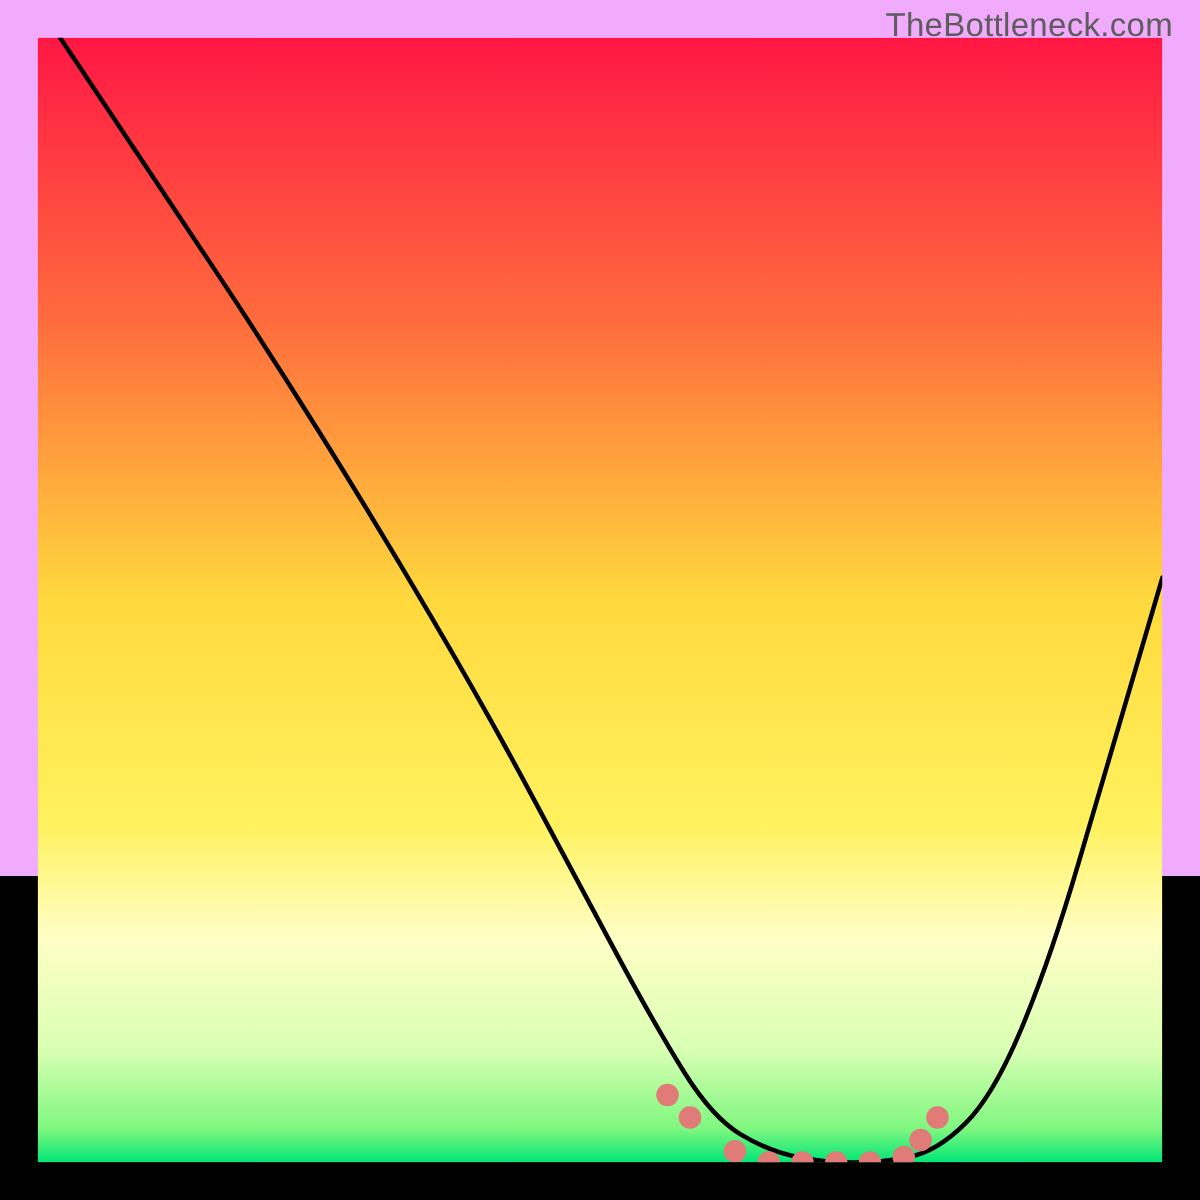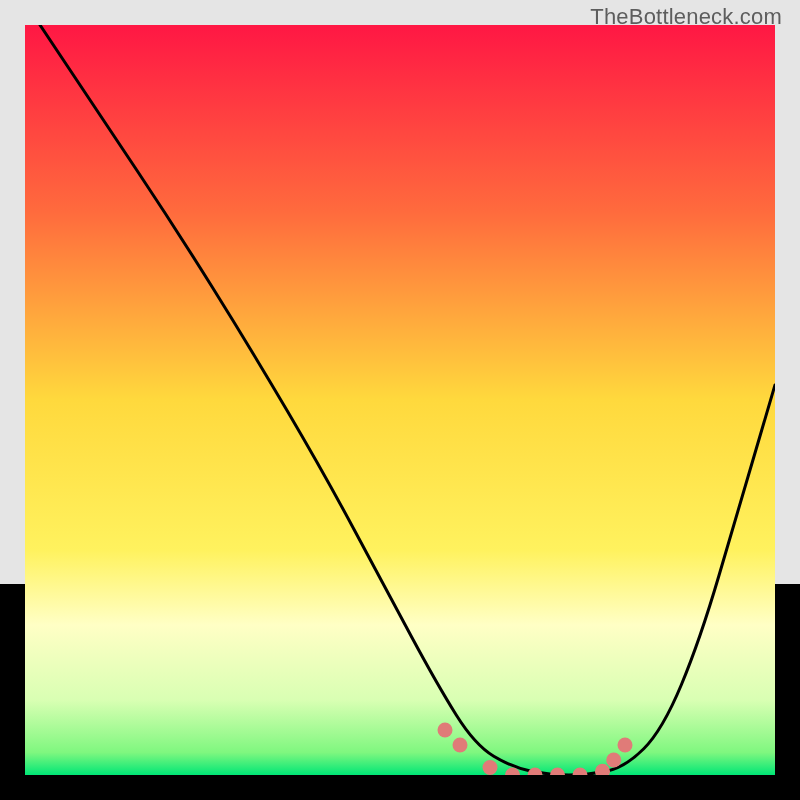--- a/index.html
+++ b/index.html
@@ -8,21 +8,21 @@
     width: 800px;
     height: 800px;
     background: #000;
     font-family: Arial, Helvetica, sans-serif;
     overflow: hidden;
   }
   .stage {
     position: relative;
     width: 800px;
     height: 584px;
-    background: #e5e5e5;
+    background: #f0abfc;
   }
   .watermark {
     position: absolute;
     top: 4px;
     right: 18px;
     color: #5d5d5d;
     font-size: 22px;
     font-weight: 400;
     letter-spacing: 0.2px;
     user-select: none;

